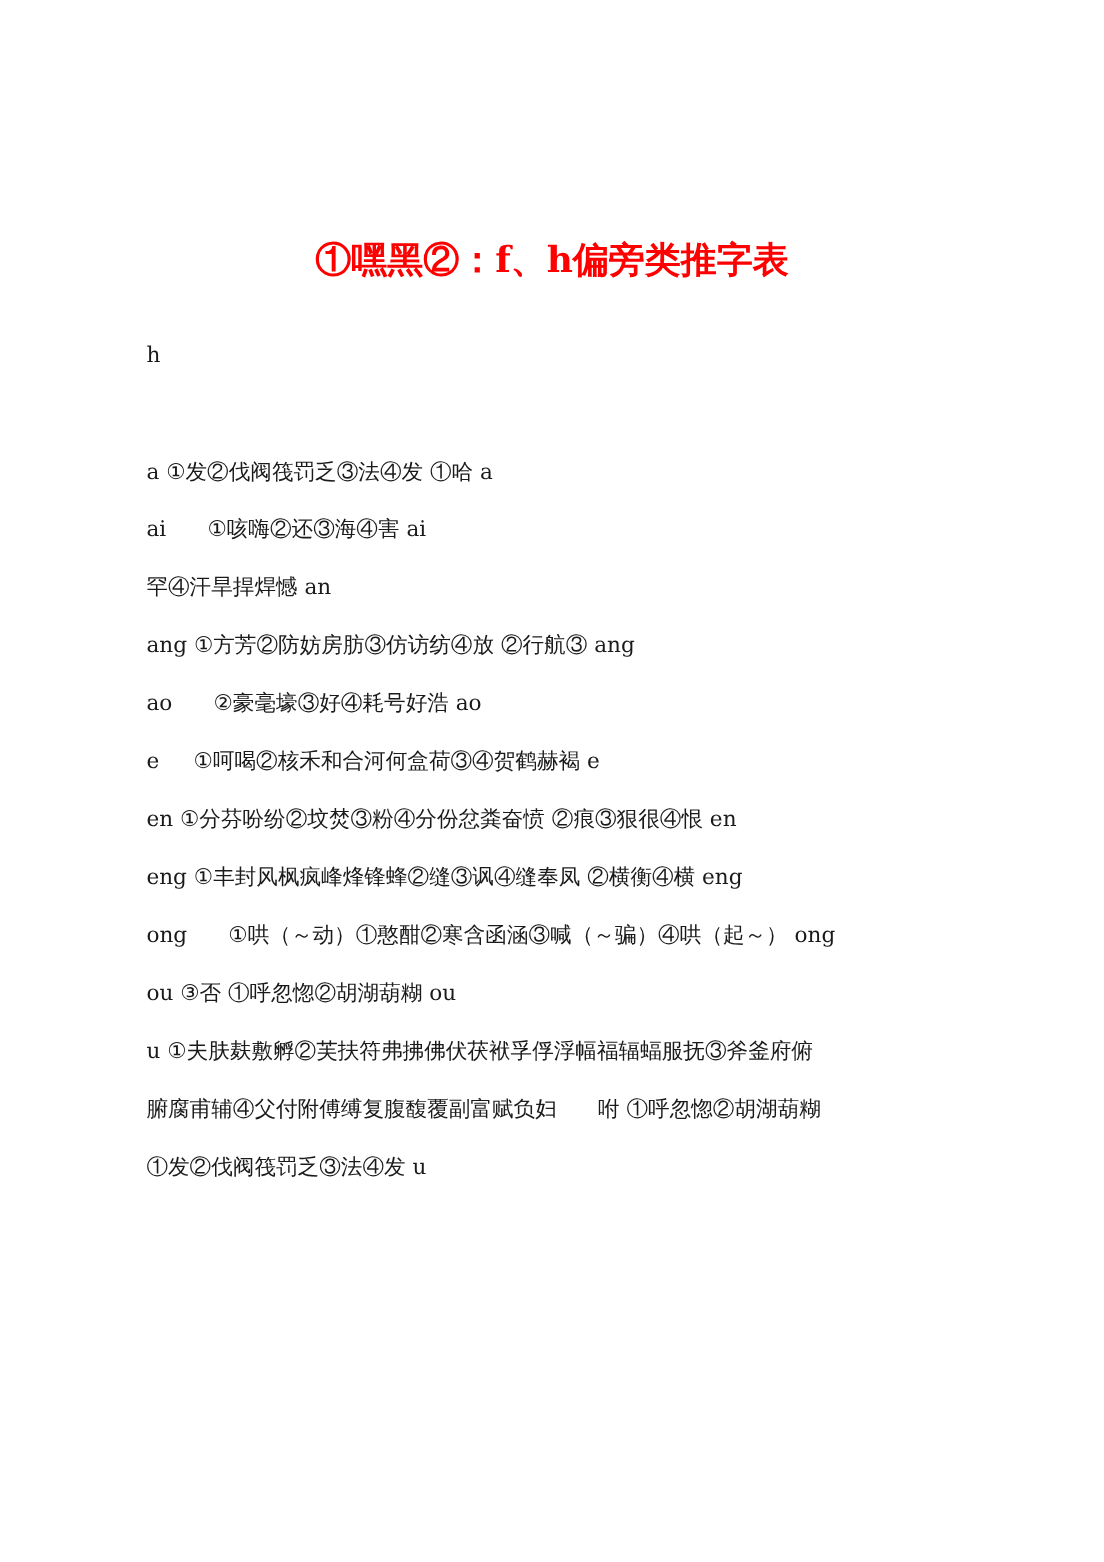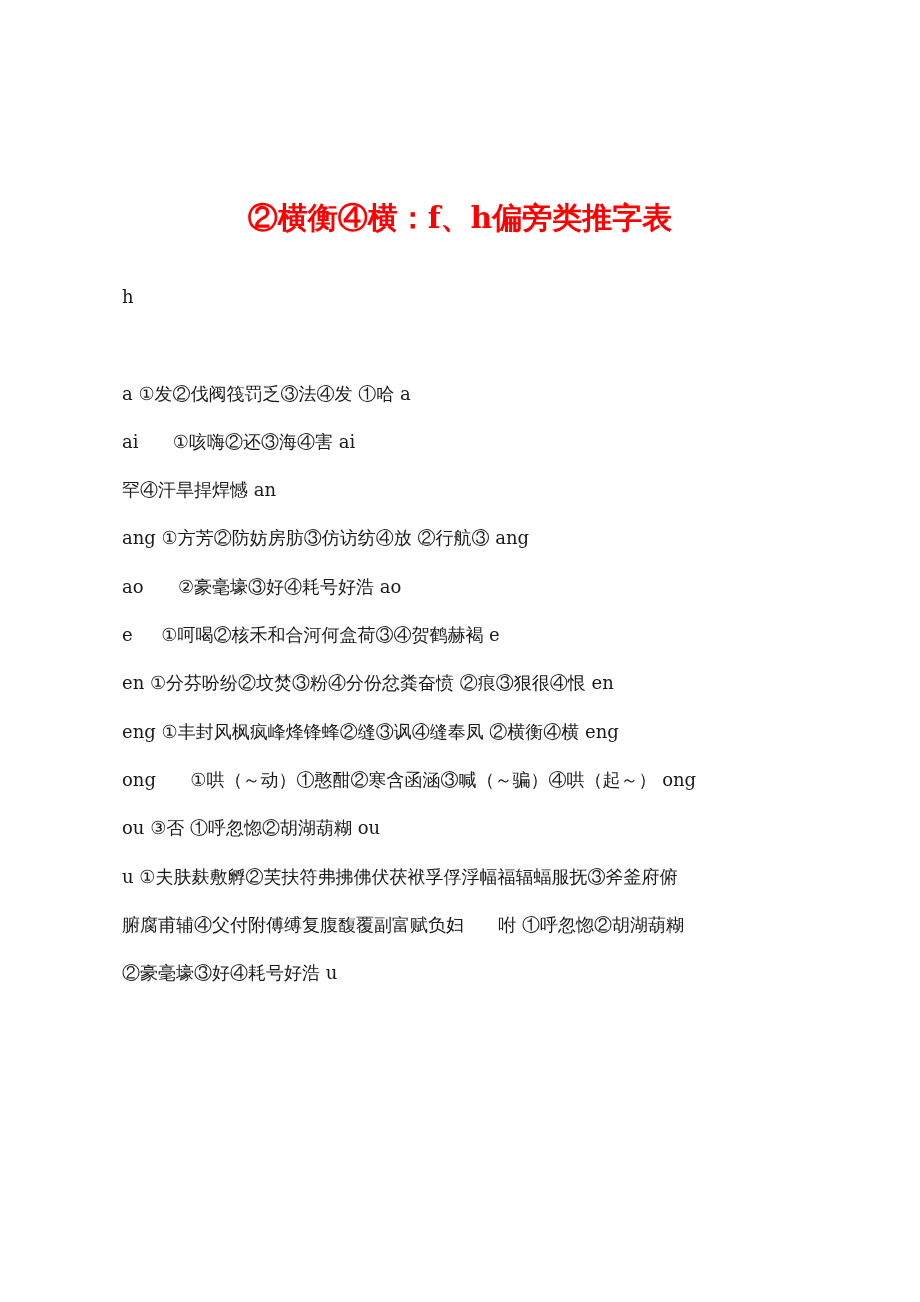--- a/index.html
+++ b/index.html
@@ -19,32 +19,32 @@
     font-family: "DejaVu Serif", "Liberation Serif", serif;
     font-size: 18px; color: #1a1a1a; line-height: 48.3px;
   }
   .line { display: block; white-space: pre-wrap; height: 48.3px; }
   .gap { height: 48.3px; }
 </style>
 </head>
 <body>
 
 <div class="page">
-  <div class="title" style="color: rgb(255, 0, 0);">②横衡④横：f、h偏旁类推字表</div>
+  <div class="title" style="color: rgb(255, 0, 0);">①嘿黑②：f、h偏旁类推字表</div>
 
   <div class="body-text">
     <span class="line">h</span>
     <span class="line gap"></span>
     <span class="line">a ①发②伐阀筏罚乏③法④发 ①哈 a</span>
     <span class="line">ai      ①咳嗨②还③海④害 ai</span>
     <span class="line">罕④汗旱捍焊憾 an</span>
     <span class="line">ang ①方芳②防妨房肪③仿访纺④放 ②行航③ ang</span>
     <span class="line">ao      ②豪毫壕③好④耗号好浩 ao</span>
     <span class="line">e     ①呵喝②核禾和合河何盒荷③④贺鹤赫褐 e</span>
     <span class="line">en ①分芬吩纷②坟焚③粉④分份忿粪奋愤 ②痕③狠很④恨 en</span>
     <span class="line">eng ①丰封风枫疯峰烽锋蜂②缝③讽④缝奉凤 ②横衡④横 eng</span>
     <span class="line">ong      ①哄（～动）①憨酣②寒含函涵③喊（～骗）④哄（起～） ong</span>
     <span class="line">ou ③否 ①呼忽惚②胡湖葫糊 ou</span>
     <span class="line">u ①夫肤麸敷孵②芙扶符弗拂佛伏茯袱孚俘浮幅福辐蝠服抚③斧釜府俯</span>
     <span class="line">腑腐甫辅④父付附傅缚复腹馥覆副富赋负妇      咐 ①呼忽惚②胡湖葫糊</span>
-    <span class="line">②豪毫壕③好④耗号好浩 u</span>
+    <span class="line">①发②伐阀筏罚乏③法④发 u</span>
   </div>
 </div>
 
 </body></html>

